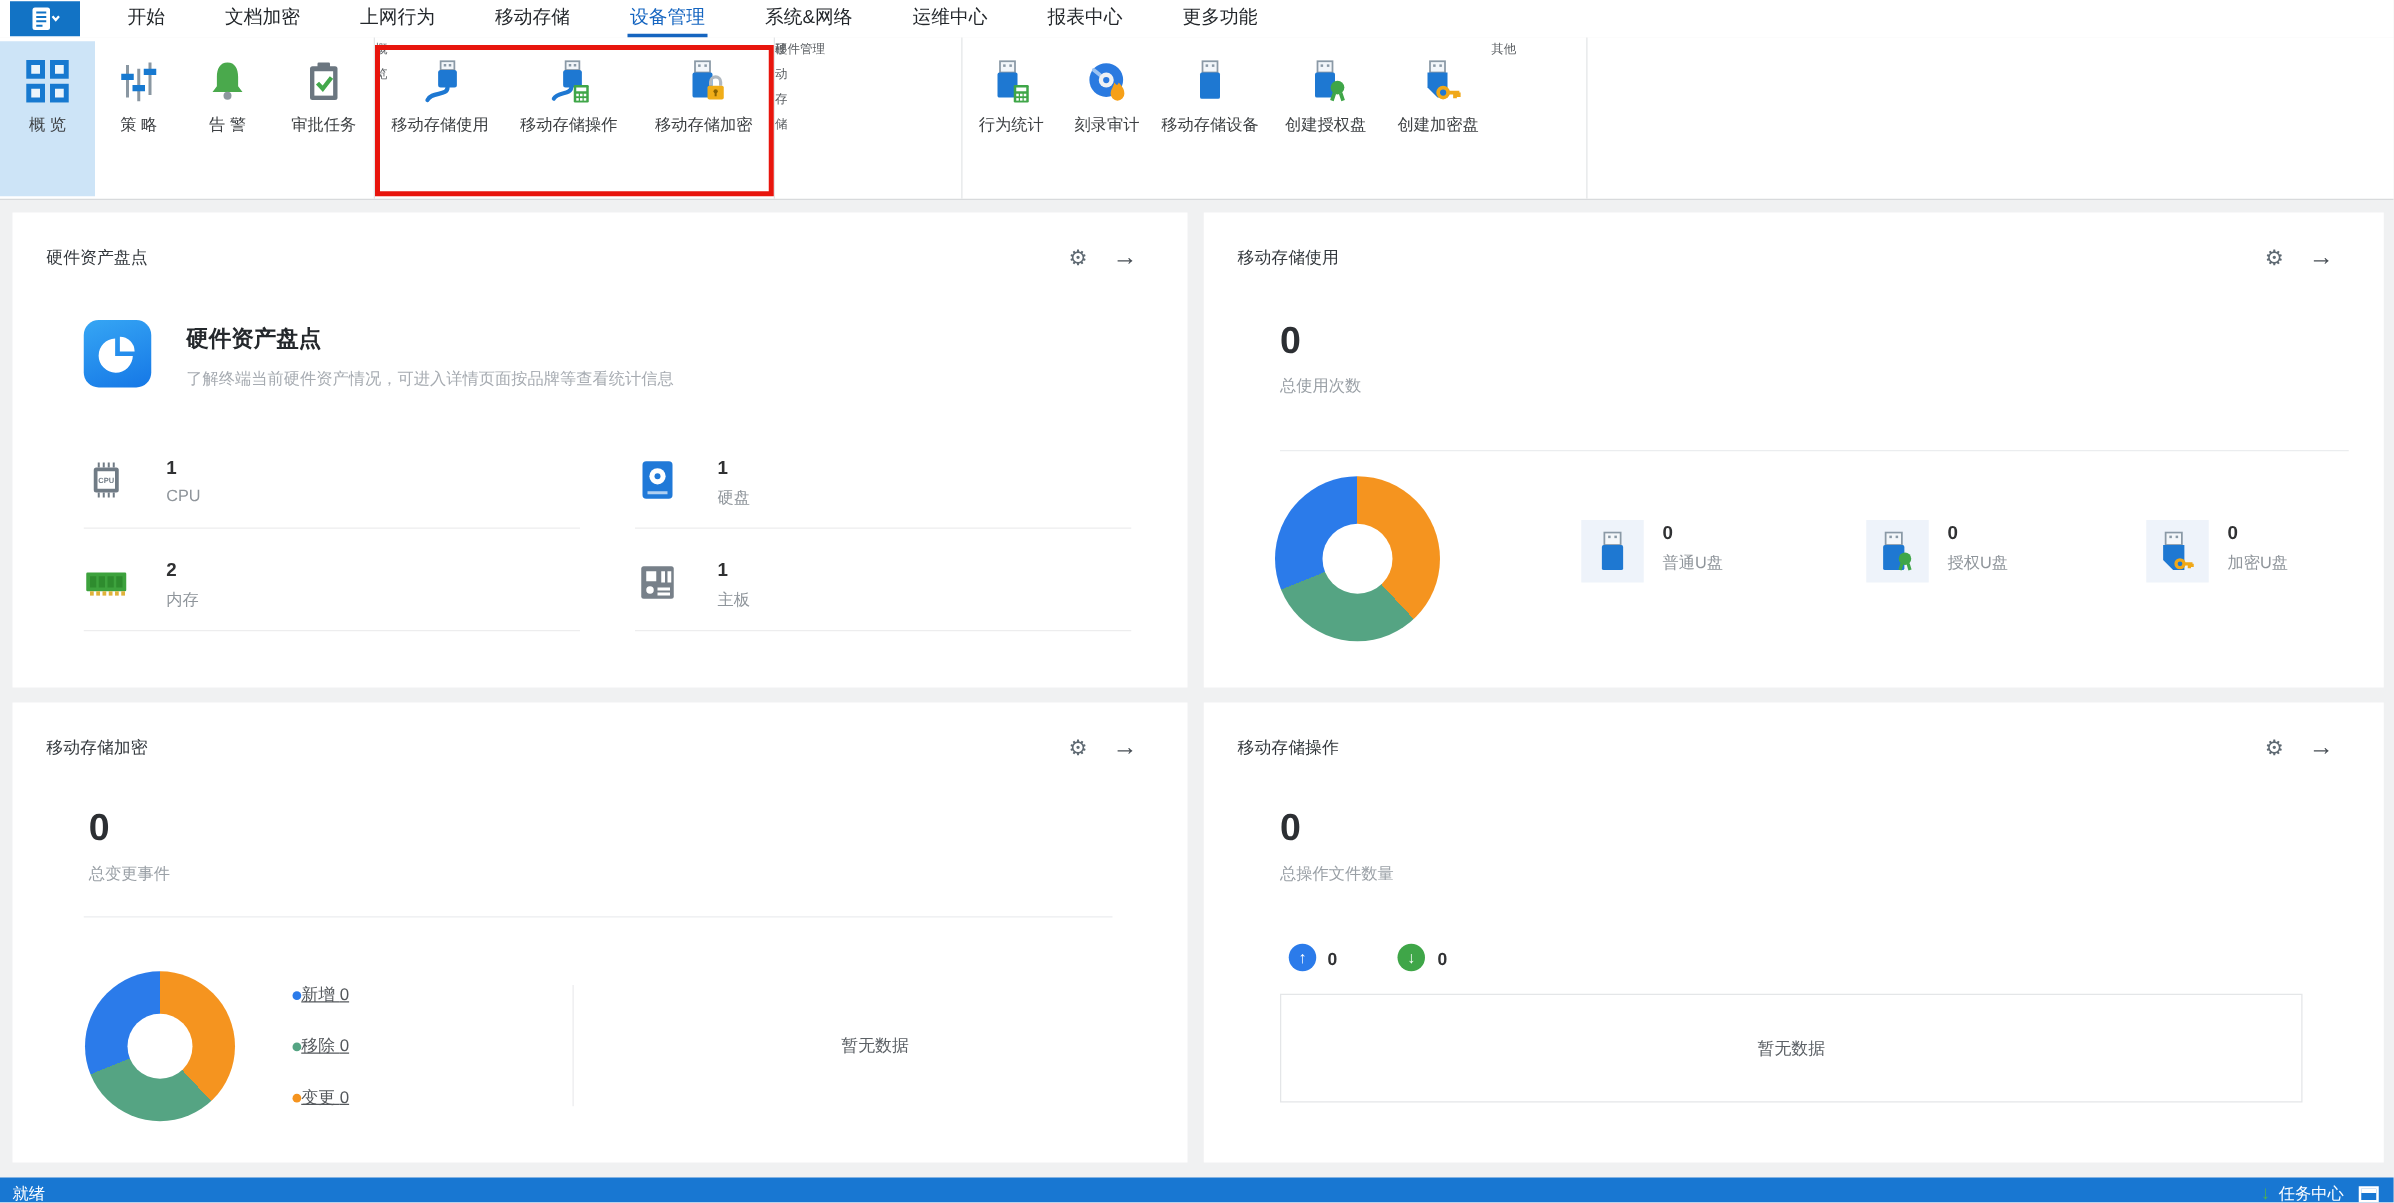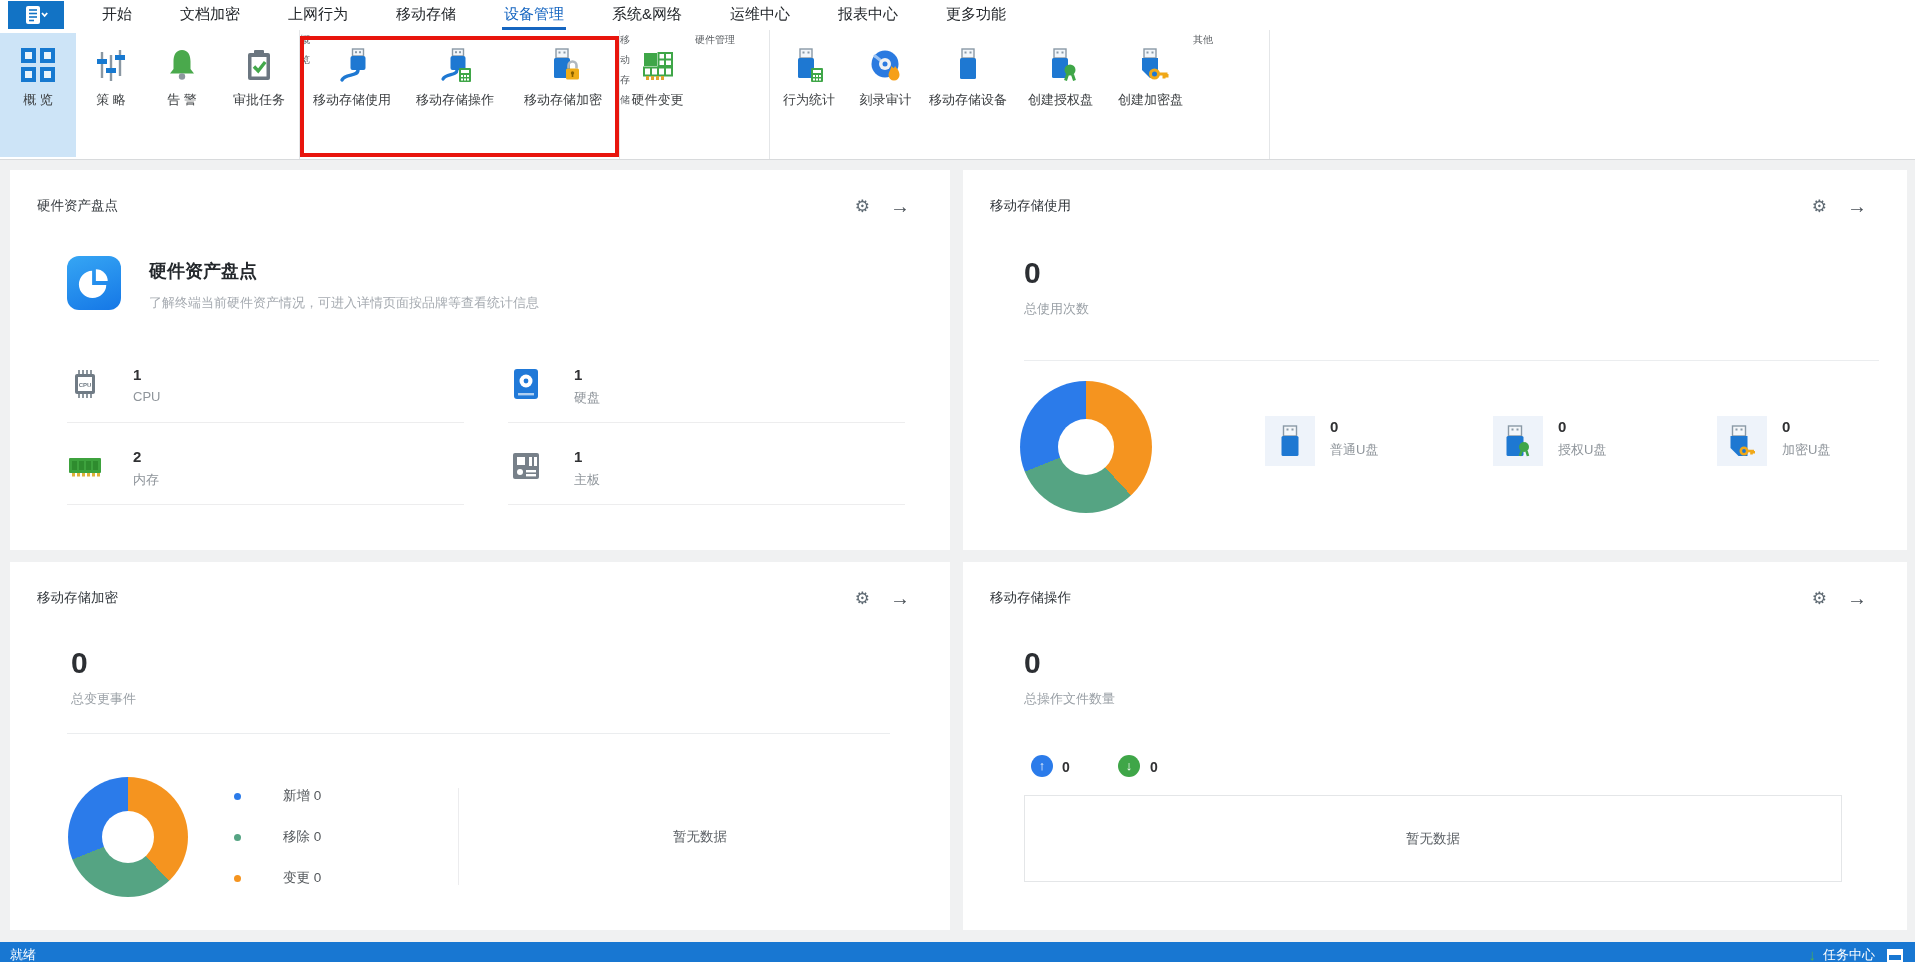--- a/index.html
+++ b/index.html
@@ -72,21 +72,21 @@
   .donut3 { position:absolute; left:58px; top:215px; width:120px; height:120px; }
   .donut3 .hole { width:52px; height:52px; }
 
   .u-stat { position:absolute; top:246px; display:flex; }
   .u-panel { width:50px; height:50px; background:#eef3fa; display:flex; align-items:center; justify-content:center; }
   .u-col { margin-left:15px; padding-top:2px; }
 
   .legend { position:absolute; left:224px; top:222px; }
   .leg-row { display:flex; align-items:center; height:24px; margin-bottom:17px; cursor:default; }
   .leg-dot { width:7px; height:7px; border-radius:50%; }
-  .leg-txt { margin-left:42px; font-size:13.5px; color:#54585c; }
+  .leg-txt { font-size:13.5px; color:#54585c;text-decoration:underline; }
   .v-div { position:absolute; left:448px; top:226px; width:1px; height:97px; background:#ececee; }
   .nodata3 { position:absolute; left:470px; top:226px; width:440px; height:97px; display:flex; align-items:center; justify-content:center; font-size:13.5px; color:#5c6166; }
 
   .updown { position:absolute; top:193px; left:0; right:0; height:24px; }
   .badge { position:absolute; width:22px; height:22px; border-radius:50%; color:#fff; font-size:13px; font-weight:bold; text-align:center; line-height:22px; }
   .badge.up { left:68px; background:#2b7bea; }
   .badge.down { left:155px; background:#3fa648; }
   .ud-val { position:absolute; top:4px; font-size:14px; font-weight:bold; color:#303133; }
   .ud-val.v1 { left:99px; } .ud-val.v2 { left:187px; }
   .empty-box { position:absolute; left:61px; top:233px; width:818px; height:87px; border:1px solid #e4e6e8; display:flex; align-items:center; justify-content:center; font-size:13.5px; color:#5c6166; }
@@ -241,43 +241,20 @@
               </svg>
             </div>
             <div class="rbtn-label">移动存储加密</div>
           </div>
         </div>
         <div class="rlabel">移动存储</div>
       </div>
 
       <div class="rgroup" style="width:150px">
         <div class="rbtns">
-          <div class="rbtn" style="width:75px">
-            <div class="ricon">
-              <svg width="36" height="36" viewBox="0 0 36 36">
-                <rect x="4" y="6" width="13" height="13" fill="#3fa648"></rect>
-                <g stroke="#3fa648" stroke-width="2" fill="none">
-                  <rect x="18.5" y="6" width="13.5" height="13"></rect>
-                    <line x1="25" y1="6" x2="25" y2="19"></line>
-                    <line x1="18.5" y1="12.5" x2="32" y2="12.5"></line>
-                  <rect x="4" y="20.5" width="28" height="8"></rect>
-                    <line x1="11" y1="20.5" x2="11" y2="28.5"></line>
-                    <line x1="18" y1="20.5" x2="18" y2="28.5"></line>
-                    <line x1="25" y1="20.5" x2="25" y2="28.5"></line>
-                </g>
-                <g fill="#dfa52e">
-                    <rect x="6" y="29" width="3" height="4"></rect>
-                    <rect x="11" y="29" width="3" height="4"></rect>
-                    <rect x="16" y="29" width="3" height="4"></rect>
-                    <rect x="21" y="29" width="3" height="4"></rect>
-                  </g>
-              </svg>
-            </div>
-            <div class="rbtn-label">硬件变更</div>
-          </div>
         </div>
         <div class="rlabel">硬件管理</div>
       </div>
 
       <div class="rgroup" style="width:500px">
         <div class="rbtns">
           <div class="rbtn" style="width:78px">
             <div class="ricon">
               <svg width="36" height="36" viewBox="0 0 36 36">
                 <rect x="9" y="2" width="12" height="9" fill="#f2f6fa" stroke="#8a99a6" stroke-width="1.4"></rect>

